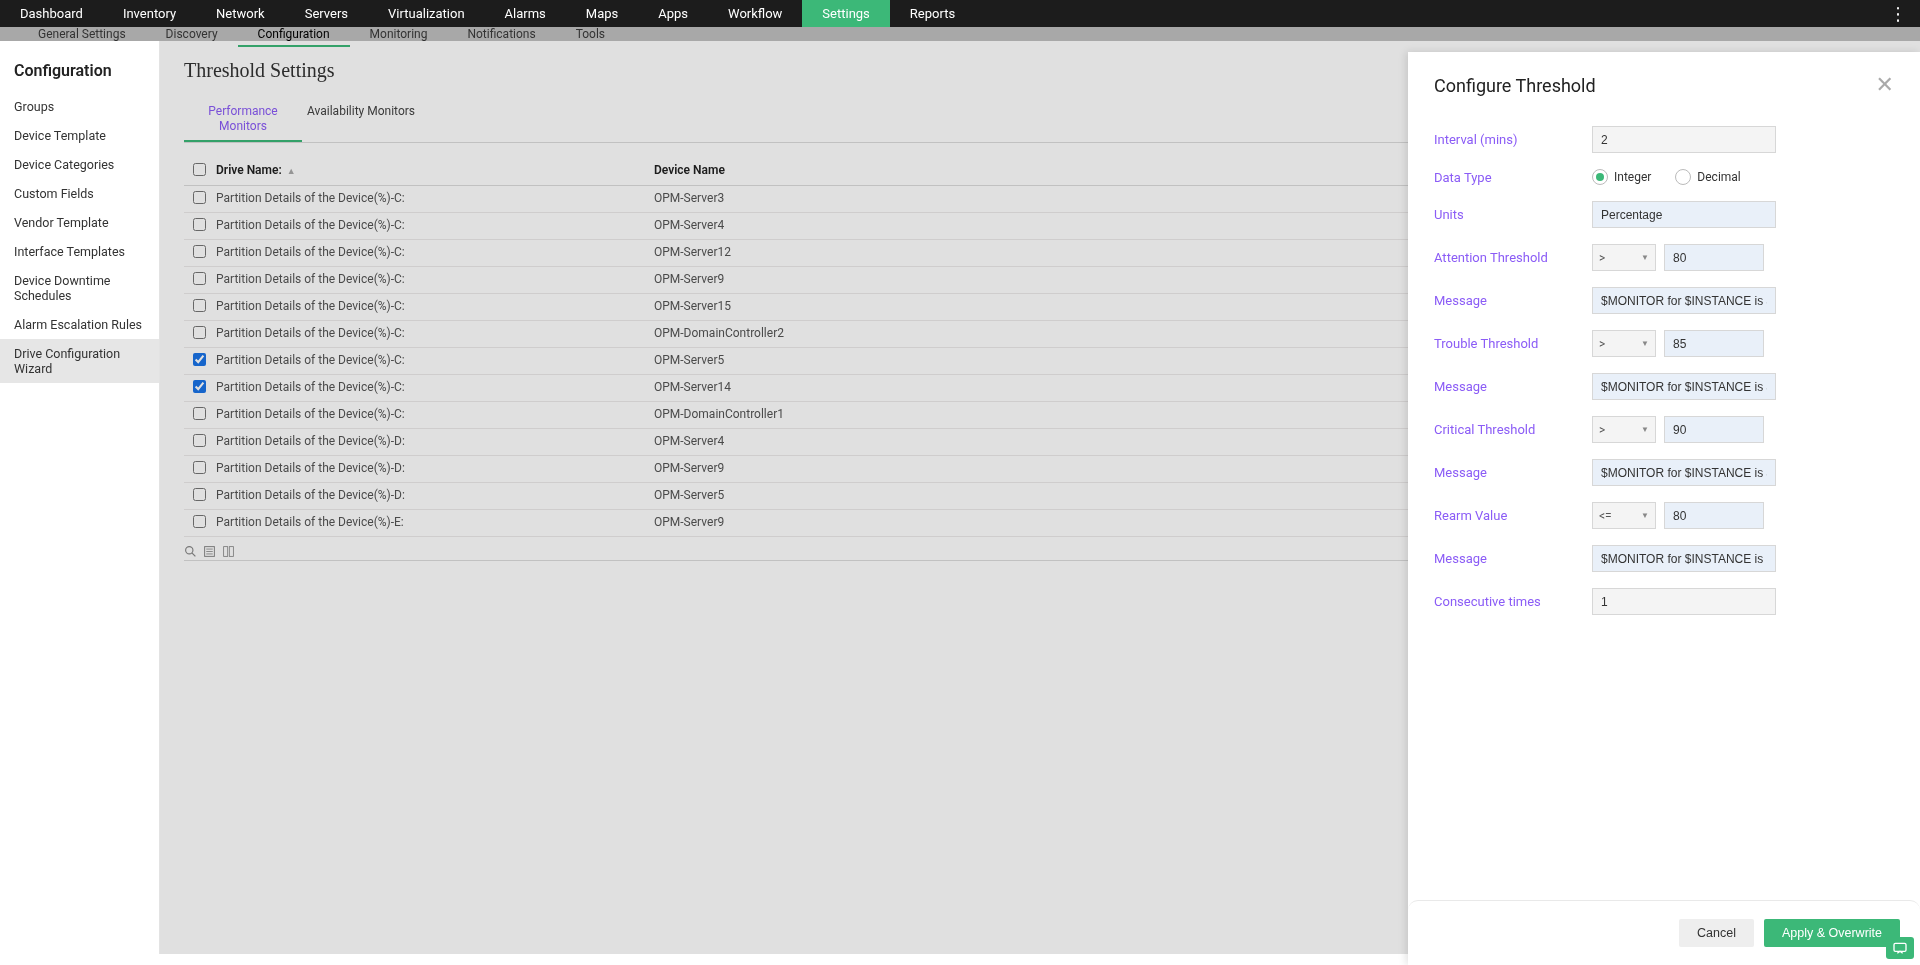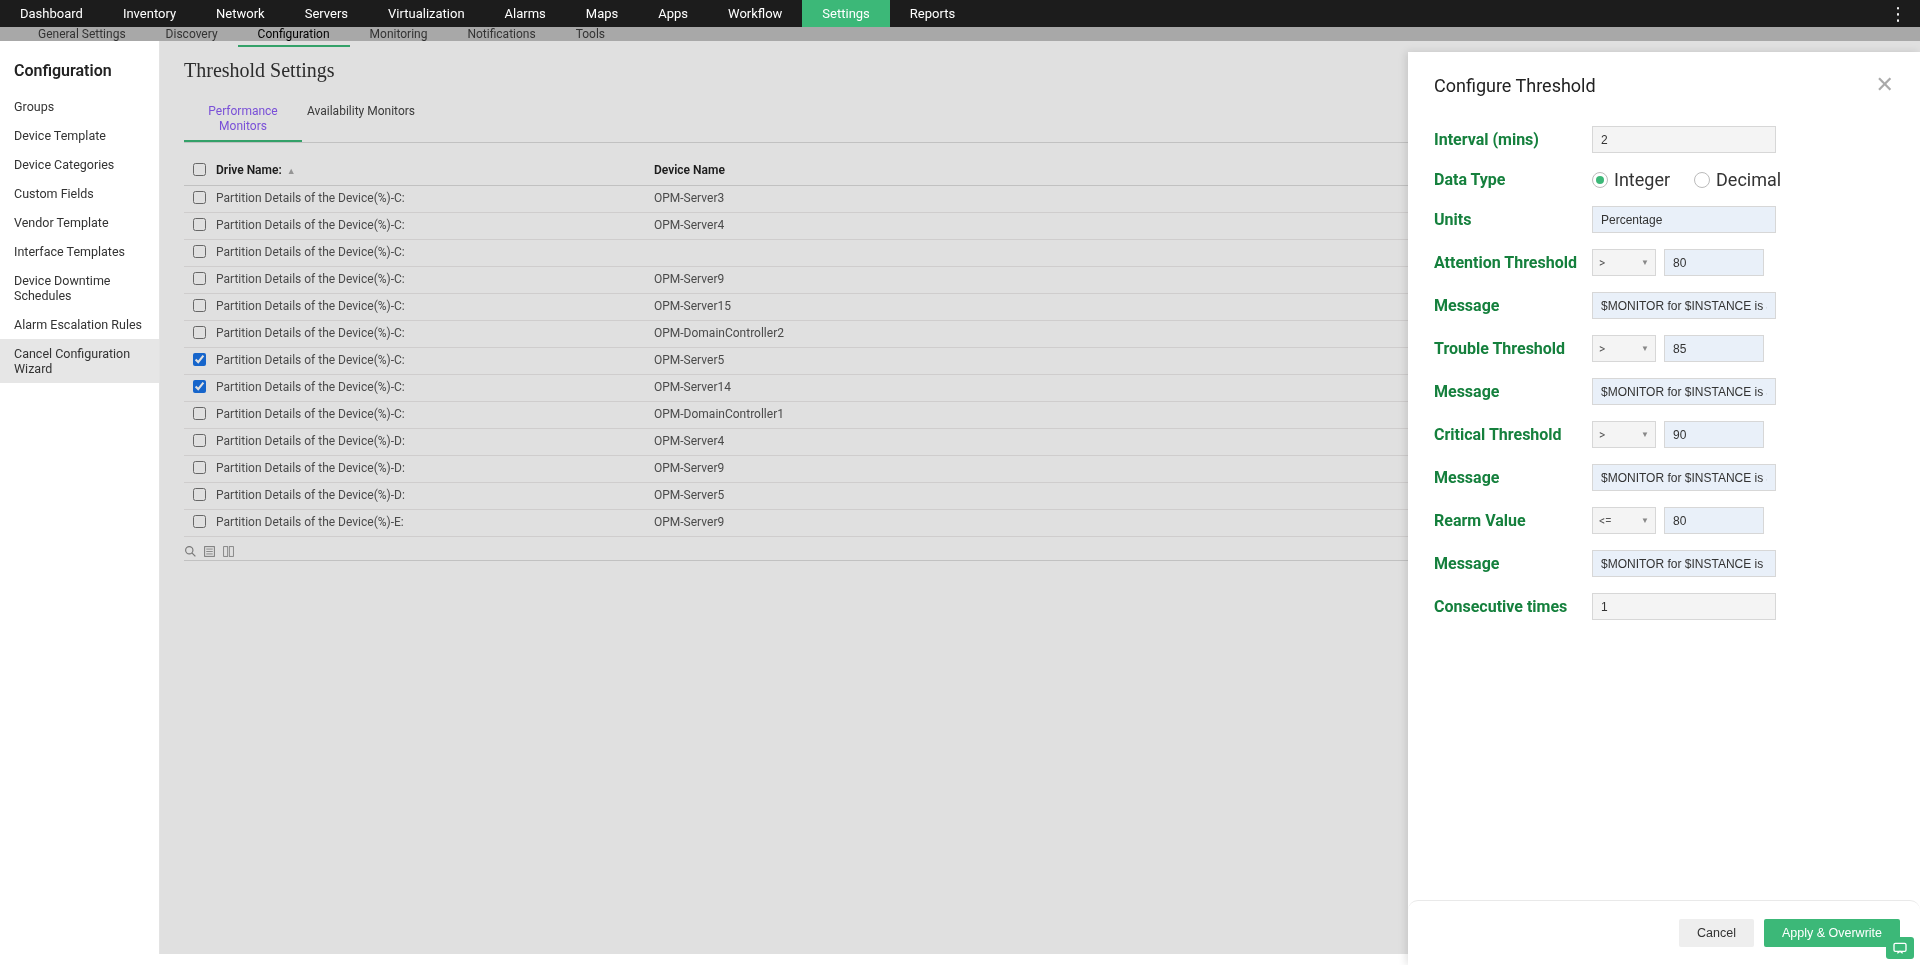--- a/index.html
+++ b/index.html
@@ -50,30 +50,30 @@
   
   .dim-overlay { position:absolute; inset:0; background:rgba(0,0,0,0.12); z-index:5; pointer-events:auto;}
   
   
   .drawer { position:fixed; top:52px; right:0; bottom:0; width:512px; background:#fff; z-index:10; box-shadow:-2px 0 8px rgba(0,0,0,0.12); display:flex; flex-direction:column;margin-left:15px;}
   .drawer-head { display:flex; align-items:center; padding:22px 26px 14px;}
   .drawer-title { font-size:18px; color:#222; }
   .drawer-close { margin-left:auto; font-size:22px; font-weight:200; color:#aaa; cursor:pointer; line-height:1;}
   .drawer-body { flex:1; overflow-y:auto; padding: 6px 26px 16px;}
   .form-row { display:flex; align-items:center; margin:10px 0 16px;}
-  .form-label { width:158px; font-size:16px; color:#15803d;font-weight:bold;}
+  .form-label { width:158px; font-size:13px; color:#8b5cf6;}
   .form-controls { flex:1; display:flex; align-items:center; gap:8px;}
   .txt { height:27px; border:1px solid #d7d7d7; background:#f4f4f4; padding:0 8px; font-size:12px; color:#333; width:184px;}
   .txt.blue { background:#e9f0f9;}
   .txt.wide { width:184px; }
   .txt.small{ width:100px;}
   .sel-op { height:27px; width:64px; border:1px solid #d7d7d7; background:#f4f4f4; font-size:12px; color:#555; padding:0 6px; position:relative; display:flex; align-items:center; justify-content:space-between; cursor:pointer;}
   .sel-op .caret{ font-size:8px; color:#888;}
   .radio-group { display:flex; gap:24px; align-items:center;}
-  .radio-opt { display:flex; align-items:center; gap:6px; font-size:18px; color:#333; cursor:pointer;}
+  .radio-opt { display:flex; align-items:center; gap:6px; font-size:12px; color:#333; cursor:pointer;}
   .radio-dot { width:16px; height:16px; border:1px solid #bbb; border-radius:50%; display:flex; align-items:center; justify-content:center;}
   .radio-dot.on::after{ content:''; width:8px; height:8px; border-radius:50%; background:#3cb878;}
   
   .drawer-foot { border-top:1px solid #e9e9e9; padding:18px 20px; display:flex; justify-content:flex-end; gap:10px;border-radius:10px;}
   .btn { height:28px; padding:0 18px; border:none; font-size:12.5px; cursor:pointer; border-radius:2px;}
   .btn-default { background:#eee; color:#333;}
   .btn-primary { background:#3cb878; color:#fff;}
   
   .corner-icon { position:fixed; right:6px; bottom:6px; width:28px; height:22px; background:#3cb878; border-radius:3px; display:flex; align-items:center; justify-content:center; color:#fff; font-size:13px; cursor:pointer; z-index:20;}
   
@@ -111,21 +111,21 @@
     <div class="sidebar-title">Configuration</div>
     <div id="sidebar-items">
         <div class="sidebar-item">Groups</div>
         <div class="sidebar-item">Device Template</div>
         <div class="sidebar-item">Device Categories</div>
         <div class="sidebar-item">Custom Fields</div>
         <div class="sidebar-item">Vendor Template</div>
         <div class="sidebar-item">Interface Templates</div>
         <div class="sidebar-item">Device Downtime Schedules</div>
         <div class="sidebar-item">Alarm Escalation Rules</div>
-        <div class="sidebar-item selected">Cancel Configuration Wizard</div>
+        <div class="sidebar-item selected">Drive Configuration Wizard</div>
       </div>
   </div>
 
   <div class="content">
     <div class="dim-overlay"></div>
     <div class="page-title">Threshold Settings</div>
 
     <div class="tabs" id="tabs">
         <div class="tab active">Performance Monitors</div>
         <div class="tab">Availability Monitors</div>
@@ -147,20 +147,21 @@
             <div class="col-dev"><span>OPM-Server3</span></div>
           </div>
           <div class="tr">
             <div class="col-cb"><input type="checkbox" style=""></div>
             <div class="col-name"><span>Partition Details of the Device(%)-C:</span></div>
             <div class="col-dev"><span>OPM-Server4</span></div>
           </div>
           <div class="tr">
             <div class="col-cb"><input type="checkbox" style=""></div>
             <div class="col-name"><span>Partition Details of the Device(%)-C:</span></div>
+            <div class="col-dev"><span>OPM-Server12</span></div>
           </div>
           <div class="tr">
             <div class="col-cb"><input type="checkbox" style=""></div>
             <div class="col-name"><span>Partition Details of the Device(%)-C:</span></div>
             <div class="col-dev"><span>OPM-Server9</span></div>
           </div>
           <div class="tr">
             <div class="col-cb"><input type="checkbox" style=""></div>
             <div class="col-name"><span>Partition Details of the Device(%)-C:</span></div>
             <div class="col-dev"><span>OPM-Server15</span></div>

